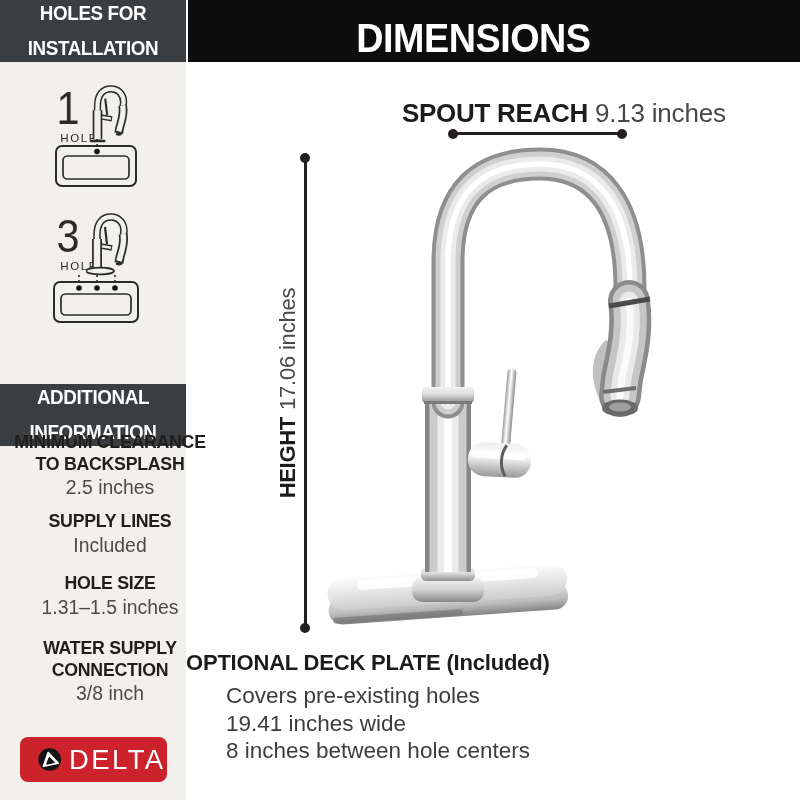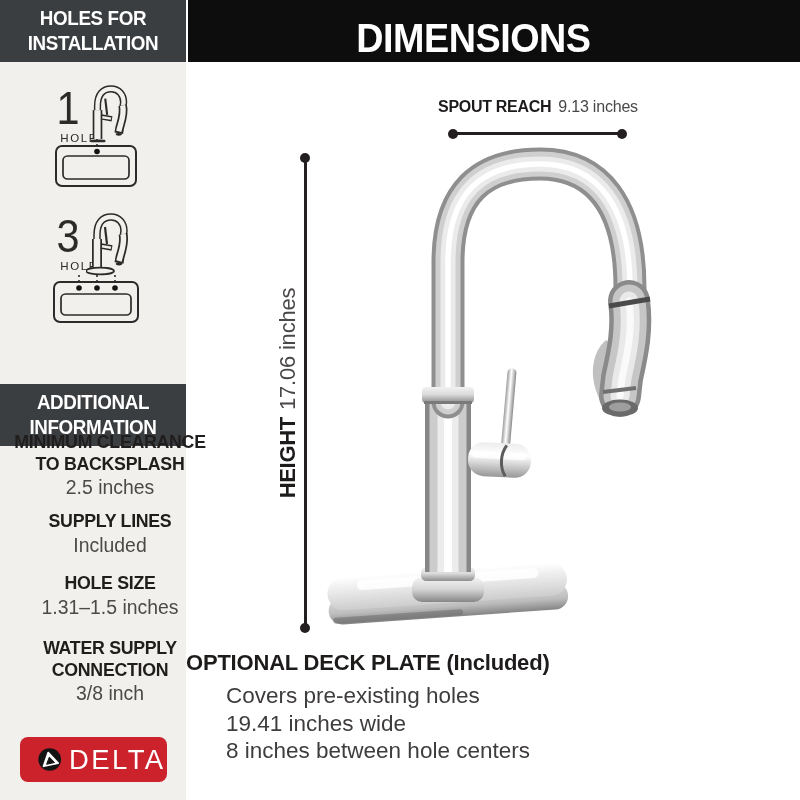--- a/index.html
+++ b/index.html
@@ -2,21 +2,21 @@
 <html><head>
 <meta charset="utf-8">
 <style>
   html,body{margin:0;padding:0;background:#fff;}
   .canvas{position:relative;width:800px;height:800px;overflow:hidden;background:#ffffff;
           font-family:"Liberation Sans", sans-serif;-webkit-font-smoothing:antialiased;}
   
   .sidebar{position:absolute;left:0;top:0;width:186px;height:800px;background:#f2f0ec;}
   .dark-box{position:absolute;left:0;width:186px;height:62px;background:#3b3e40;color:#fff;
             display:flex;align-items:center;justify-content:center;text-align:center;
-            font-weight:700;font-size:20px;line-height:25px;letter-spacing:-0.4px;
+            font-weight:700;font-size:20px;line-height:35px;letter-spacing:-0.4px;
             transform-origin:center;}
   .dark-box .squish{display:block;transform:scaleX(0.94);}
   .hdr-black{position:absolute;left:188px;top:0;width:612px;height:62px;background:#0d0d0e;
              display:flex;align-items:flex-end;justify-content:center;}
   .hdr-black span{color:#fff;font-weight:700;font-size:41px;letter-spacing:-0.5px;
                   transform:scaleX(0.92);display:block;margin-right:42px;}
   
   .hole-option{position:absolute;left:30px;width:136px;}
   .hole-num{position:absolute;left:8px;top:0;width:60px;text-align:center;
             font-size:46px;font-weight:400;color:#2d2a2a;line-height:46px;transform:scaleX(0.9);}
@@ -29,21 +29,21 @@
   .info-label{font-weight:700;font-size:18.5px;line-height:21.5px;letter-spacing:-0.3px;color:#201d1d;
               transform:scaleX(0.96);}
   .info-value{font-size:20px;color:#4c4949;margin-top:2px;transform:scaleX(0.97);}
   
   .delta-logo{position:absolute;left:20px;top:737px;width:147px;height:45px;background:#cb222c;
               border-radius:8px;display:flex;align-items:center;padding-left:18px;box-sizing:border-box;}
   .delta-word{color:#fff;font-size:28px;letter-spacing:2.5px;margin-left:7px;font-weight:400;
               transform:scaleX(0.98);}
   
   .spout-label{position:absolute;left:402px;top:98px;width:272px;text-align:center;
-               font-size:16px;white-space:nowrap;}
+               font-size:26px;white-space:nowrap;}
   .dim-bold{font-weight:700;color:#1e1b1b;letter-spacing:-0.3px;}
   .dim-val{font-weight:400;color:#4a4747;margin-left:7px;letter-spacing:-0.2px;}
   .h-dim-line{position:absolute;left:452px;top:132px;width:170px;height:3px;background:#231f20;}
   .v-dim-line{position:absolute;left:304px;top:157px;width:3px;height:471px;background:#231f20;}
   .dim-dot{position:absolute;width:10px;height:10px;border-radius:50%;background:#231f20;}
   .height-label{position:absolute;left:148px;top:380px;width:280px;height:26px;text-align:center;
                 transform:rotate(-90deg);font-size:22px;white-space:nowrap;}
   .deck-note{position:absolute;left:186px;top:650px;width:614px;text-align:left;color:#3f3c3c;}
   .deck-note .t{font-weight:700;font-size:22px;color:#1e1b1b;letter-spacing:-0.2px;margin-bottom:6px;}
   .deck-note .l{font-size:22.5px;line-height:27.5px;padding-left:40px;}

